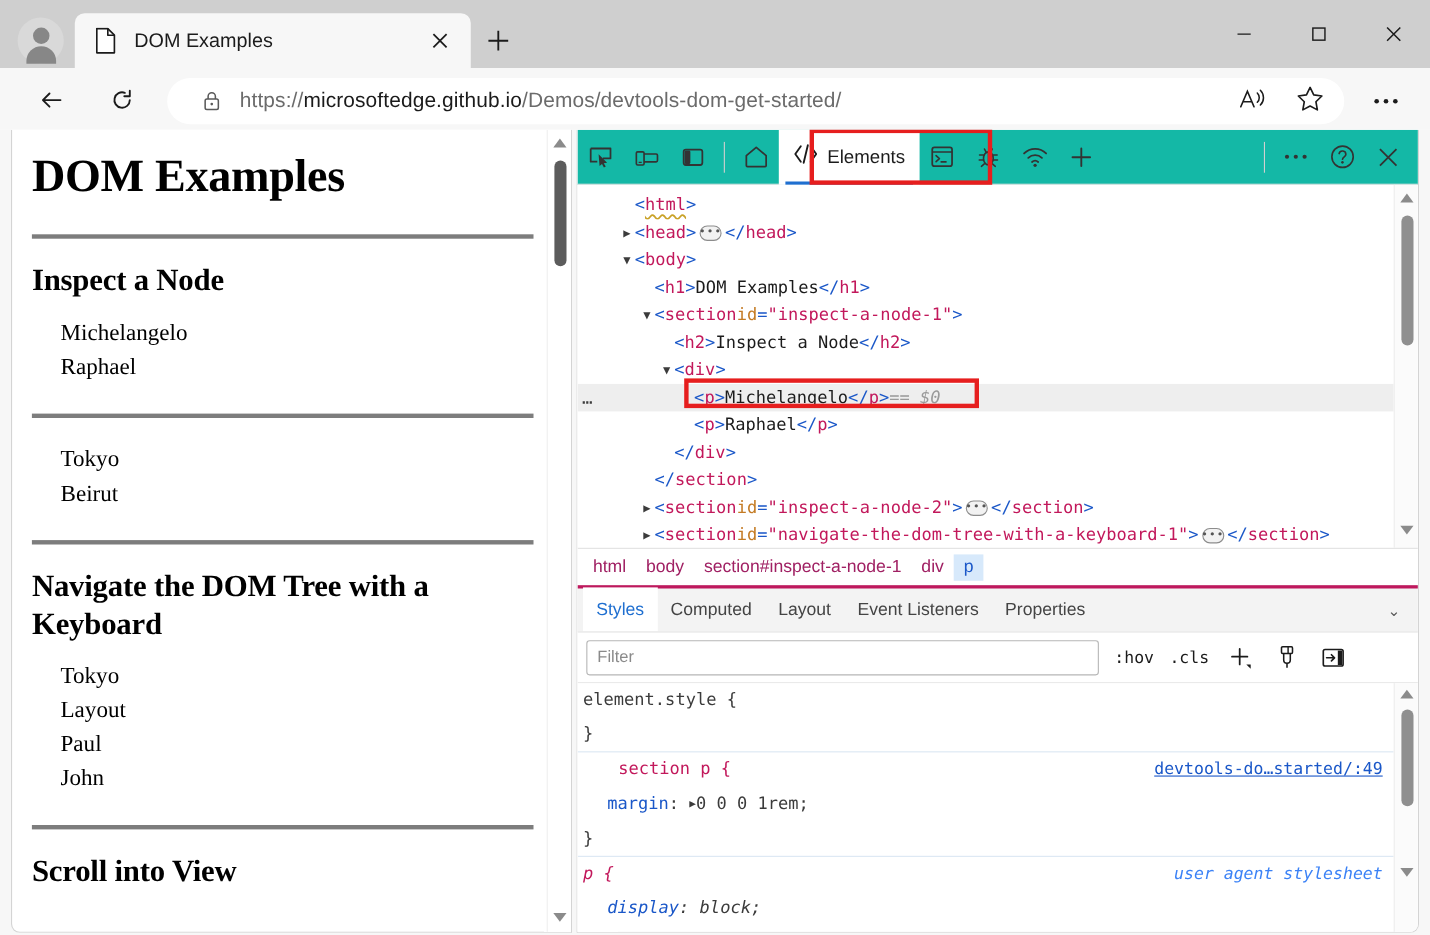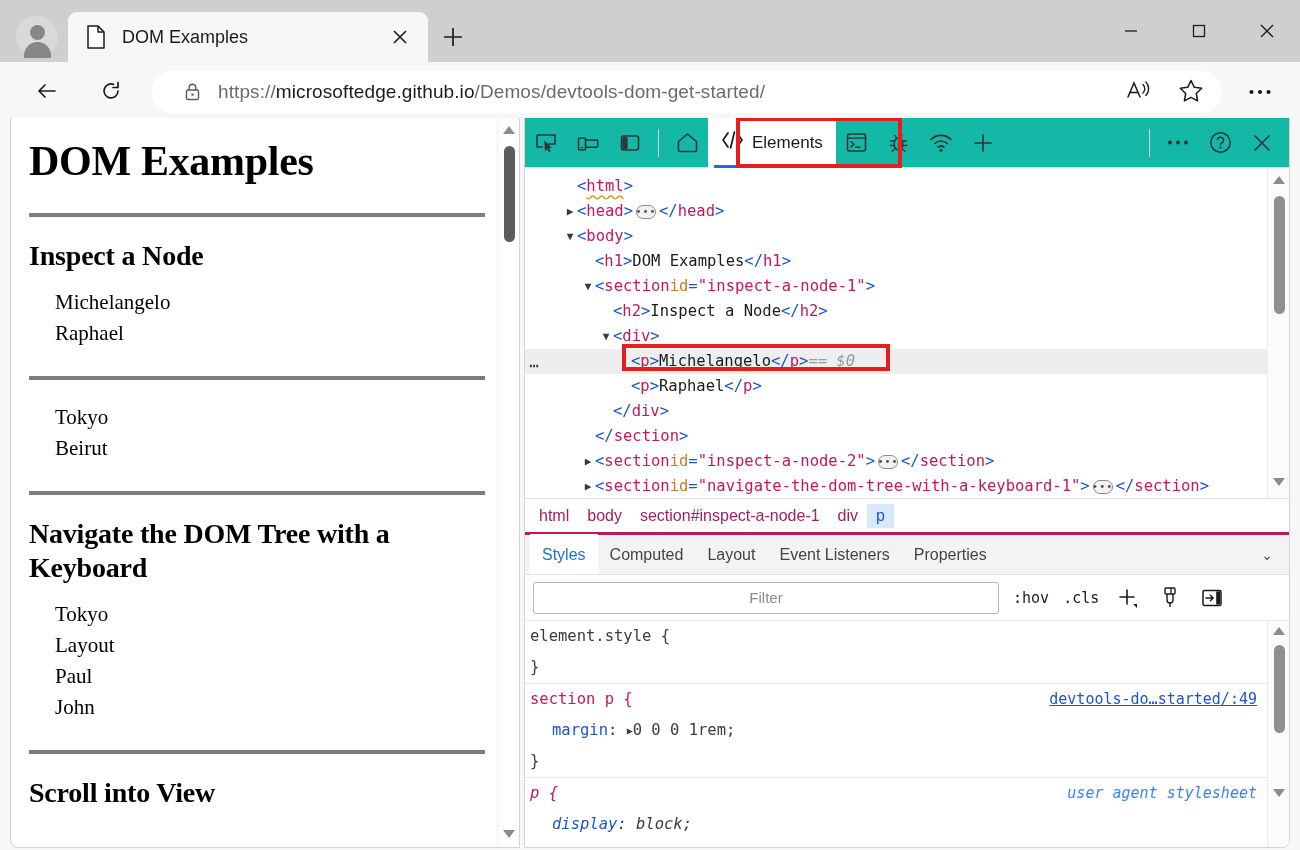--- a/index.html
+++ b/index.html
@@ -348,21 +348,20 @@
     padding: 0 8px;
   }
   .filter-input {
     width: 466px; height: 32px;
     border: 1px solid #b6b6b6; border-radius: 3px;
     background: #fff;
     padding: 0 9px;
     font-size: 15px; color: #1b1b1b;
     font-family: "Liberation Sans", sans-serif;
     outline: none;
-    text-align: center;
   }
   .filter-input::placeholder { color: #8a8a8a; }
   .frow-btn {
     margin-left: 14px;
     font-family: "DejaVu Sans Mono", monospace;
     font-size: 15px; color: #1b1b1b;
     display: flex; align-items: center;
   }
   .frow-icon {
     margin-left: 16px;
@@ -850,21 +849,21 @@
         </span>
       </div>
 
       <div class="styles-pane">
         <div class="css-area" id="css-area">
             <div class="css-rule">
               <div style="position: relative;"><span class="sel-gray">element.style {</span></div>
               <div class="sel-gray">}</div>
             </div>
             <div class="css-rule">
-              <div style="position: relative;"><span class="sel-pink">section p {</span><span class="src-link">devtools-do…started/:49</span></div>
+              <div style="position: relative; margin-left: 32px;"><span class="sel-pink">section p {</span><span class="src-link">devtools-do…started/:49</span></div>
               <div style="padding-left: 22px;"><span class="prop">margin</span><span class="value">: </span><span class="tri-inline">▶</span><span class="value">0 0 0 1rem;</span></div>
               <div class="value">}</div>
             </div>
             <div class="css-rule ua-rule">
               <div style="position: relative;"><span class="sel-pink">p {</span><span class="ua-label">user agent stylesheet</span></div>
               <div style="padding-left: 22px;"><span class="prop">display</span><span class="value">: </span><span class="value">block;</span></div>
               <div class="value">}</div>
             </div>
           </div>
         <div class="styles-scroll">

